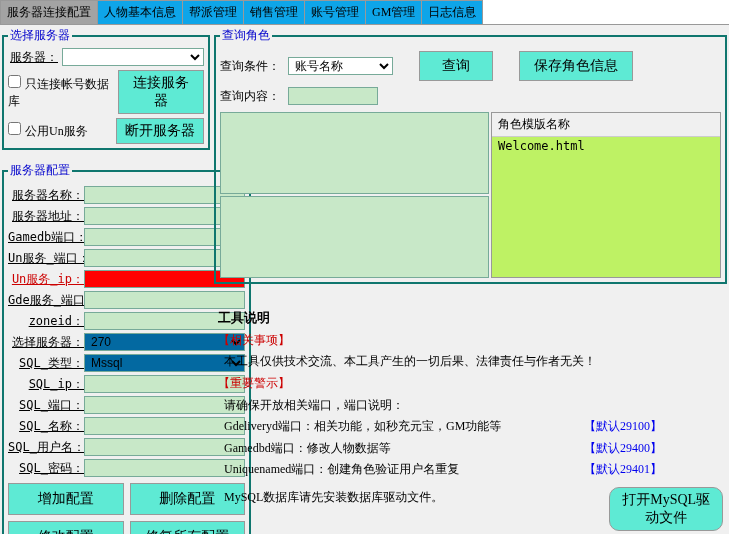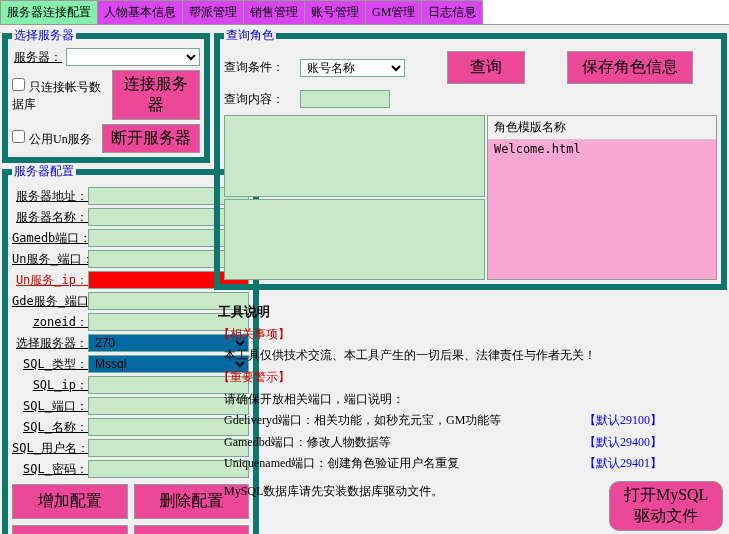--- a/index.html
+++ b/index.html
@@ -1,41 +1,41 @@
 <!DOCTYPE html>
 <html><head>
 <meta charset="utf-8">
 <style>
 * { box-sizing: border-box; margin: 0; padding: 0; }
 body { font-family: "SimSun", "宋体", serif; font-size: 12px; background: #f0f0f0; width: 729px; height: 534px; overflow: hidden; }
 .tabs { display: flex; background: #fff; border-bottom: 1px solid #999; }
-.tab { padding: 3px 6px; border: 1px solid #999; border-bottom: none; background: #d946ef; margin-right: -1px; cursor: pointer; white-space: nowrap; }
-.tab.active { background: #86efac; }
+.tab { padding: 3px 6px; border: 1px solid #999; border-bottom: none; background: #0ea5e9; margin-right: -1px; cursor: pointer; white-space: nowrap; }
+.tab.active { background: #a3a3a3; }
 .main { display: flex; height: calc(100% - 22px); }
 .left { width: 212px; padding: 2px; }
 .right { flex: 1; padding: 2px; display: flex; flex-direction: column; }
-fieldset { border: 6px solid #0f766e; padding: 4px; margin-bottom: 0; }
+fieldset { border: 2px solid #0f766e; padding: 4px; margin-bottom: 12px; }
 legend { color: #0000cc; padding: 0 2px; }
 .row { display: flex; align-items: center; margin: 3px 0; }
 .lbl { width: 76px; text-align: right; white-space: nowrap; font-family: "SimSun", monospace; text-decoration: underline; }
 .lbl.red { color: #cc0000; }
 .inp { flex: 1; height: 18px; border: 1px solid #7a9; background: #c8e8c8; padding: 0 2px; font-size: 12px; min-width: 0; }
 .inp.red { background: #ff0000; }
 select.inp { background: #0369a1; }
-.btn { padding: 3px 8px; border: 1px solid #999; background: #ec4899; cursor: pointer; font-size: 16px; font-family: inherit; }
+.btn { padding: 3px 8px; border: 1px solid #999; background: #5eead4; cursor: pointer; font-size: 14px; font-family: inherit; }
 .btngrid { display: grid; grid-template-columns: 1fr 1fr; gap: 6px; margin-top: 6px; }
 .btngrid .btn { padding: 6px 2px; }
 .chk { margin-right: 4px; }
-.qrow { display: flex; align-items: center; gap: 16px; margin: 3px 0; }
+.qrow { display: flex; align-items: center; gap: 8px; margin: 3px 0; }
 .panes { display: flex; gap: 2px; flex: 1; margin-top: 4px; }
 .lpanes { display: flex; flex-direction: column; flex: 1; gap: 2px; }
 .pane { border: 1px solid #7a9; background: #c8e8c8; flex: 1; }
 .tbl { width: 230px; border: 1px solid #999; background: #fff; display: flex; flex-direction: column; }
 .th { background: #f0f0f0; border-bottom: 1px solid #ccc; padding: 3px 6px; }
-.tdarea { flex: 1; background: #f9a8d4; }
+.tdarea { flex: 1; background: #bef264; }
 .td { padding: 2px 6px; font-family: monospace; }
 .desc { margin-top: 6px; padding: 4px; line-height: 1.8; }
 .desc .h { font-weight: bold; font-size: 13px; }
 .desc .red { color: #cc0000; }
 .desc .blue { color: #0000ee; }
 .descrow { display: flex; gap: 46px; }
 .desccol1 { width: 320px; }
 .openbtn { margin-left: 120px; border-radius: 10px; }
 .srv-top { display: flex; align-items: center; gap: 4px; margin-bottom: 4px; }
 .srv-mid { display: flex; align-items: center; justify-content: space-between; margin: 4px 0; }
@@ -68,25 +68,25 @@
       </div>
       <div class="srv-bot">
         <label><input type="checkbox" class="chk" style=""><span>公用Un服务</span></label>
         <button class="btn">断开服务器</button>
       </div>
     </fieldset>
 
     <fieldset>
       <legend>服务器配置</legend>
       <div class="row">
-          <span class="lbl">服务器地址：</span>
+          <span class="lbl">服务器名称：</span>
           <input class="inp" style="">
         </div>
       <div class="row">
-          <span class="lbl">服务器名称：</span>
+          <span class="lbl">服务器地址：</span>
           <input class="inp" style="">
         </div>
       <div class="row">
           <span class="lbl">Gamedb端口：</span>
           <input class="inp" style="">
         </div>
       <div class="row">
           <span class="lbl">Un服务_端口：</span>
           <input class="inp" style="">
         </div>

